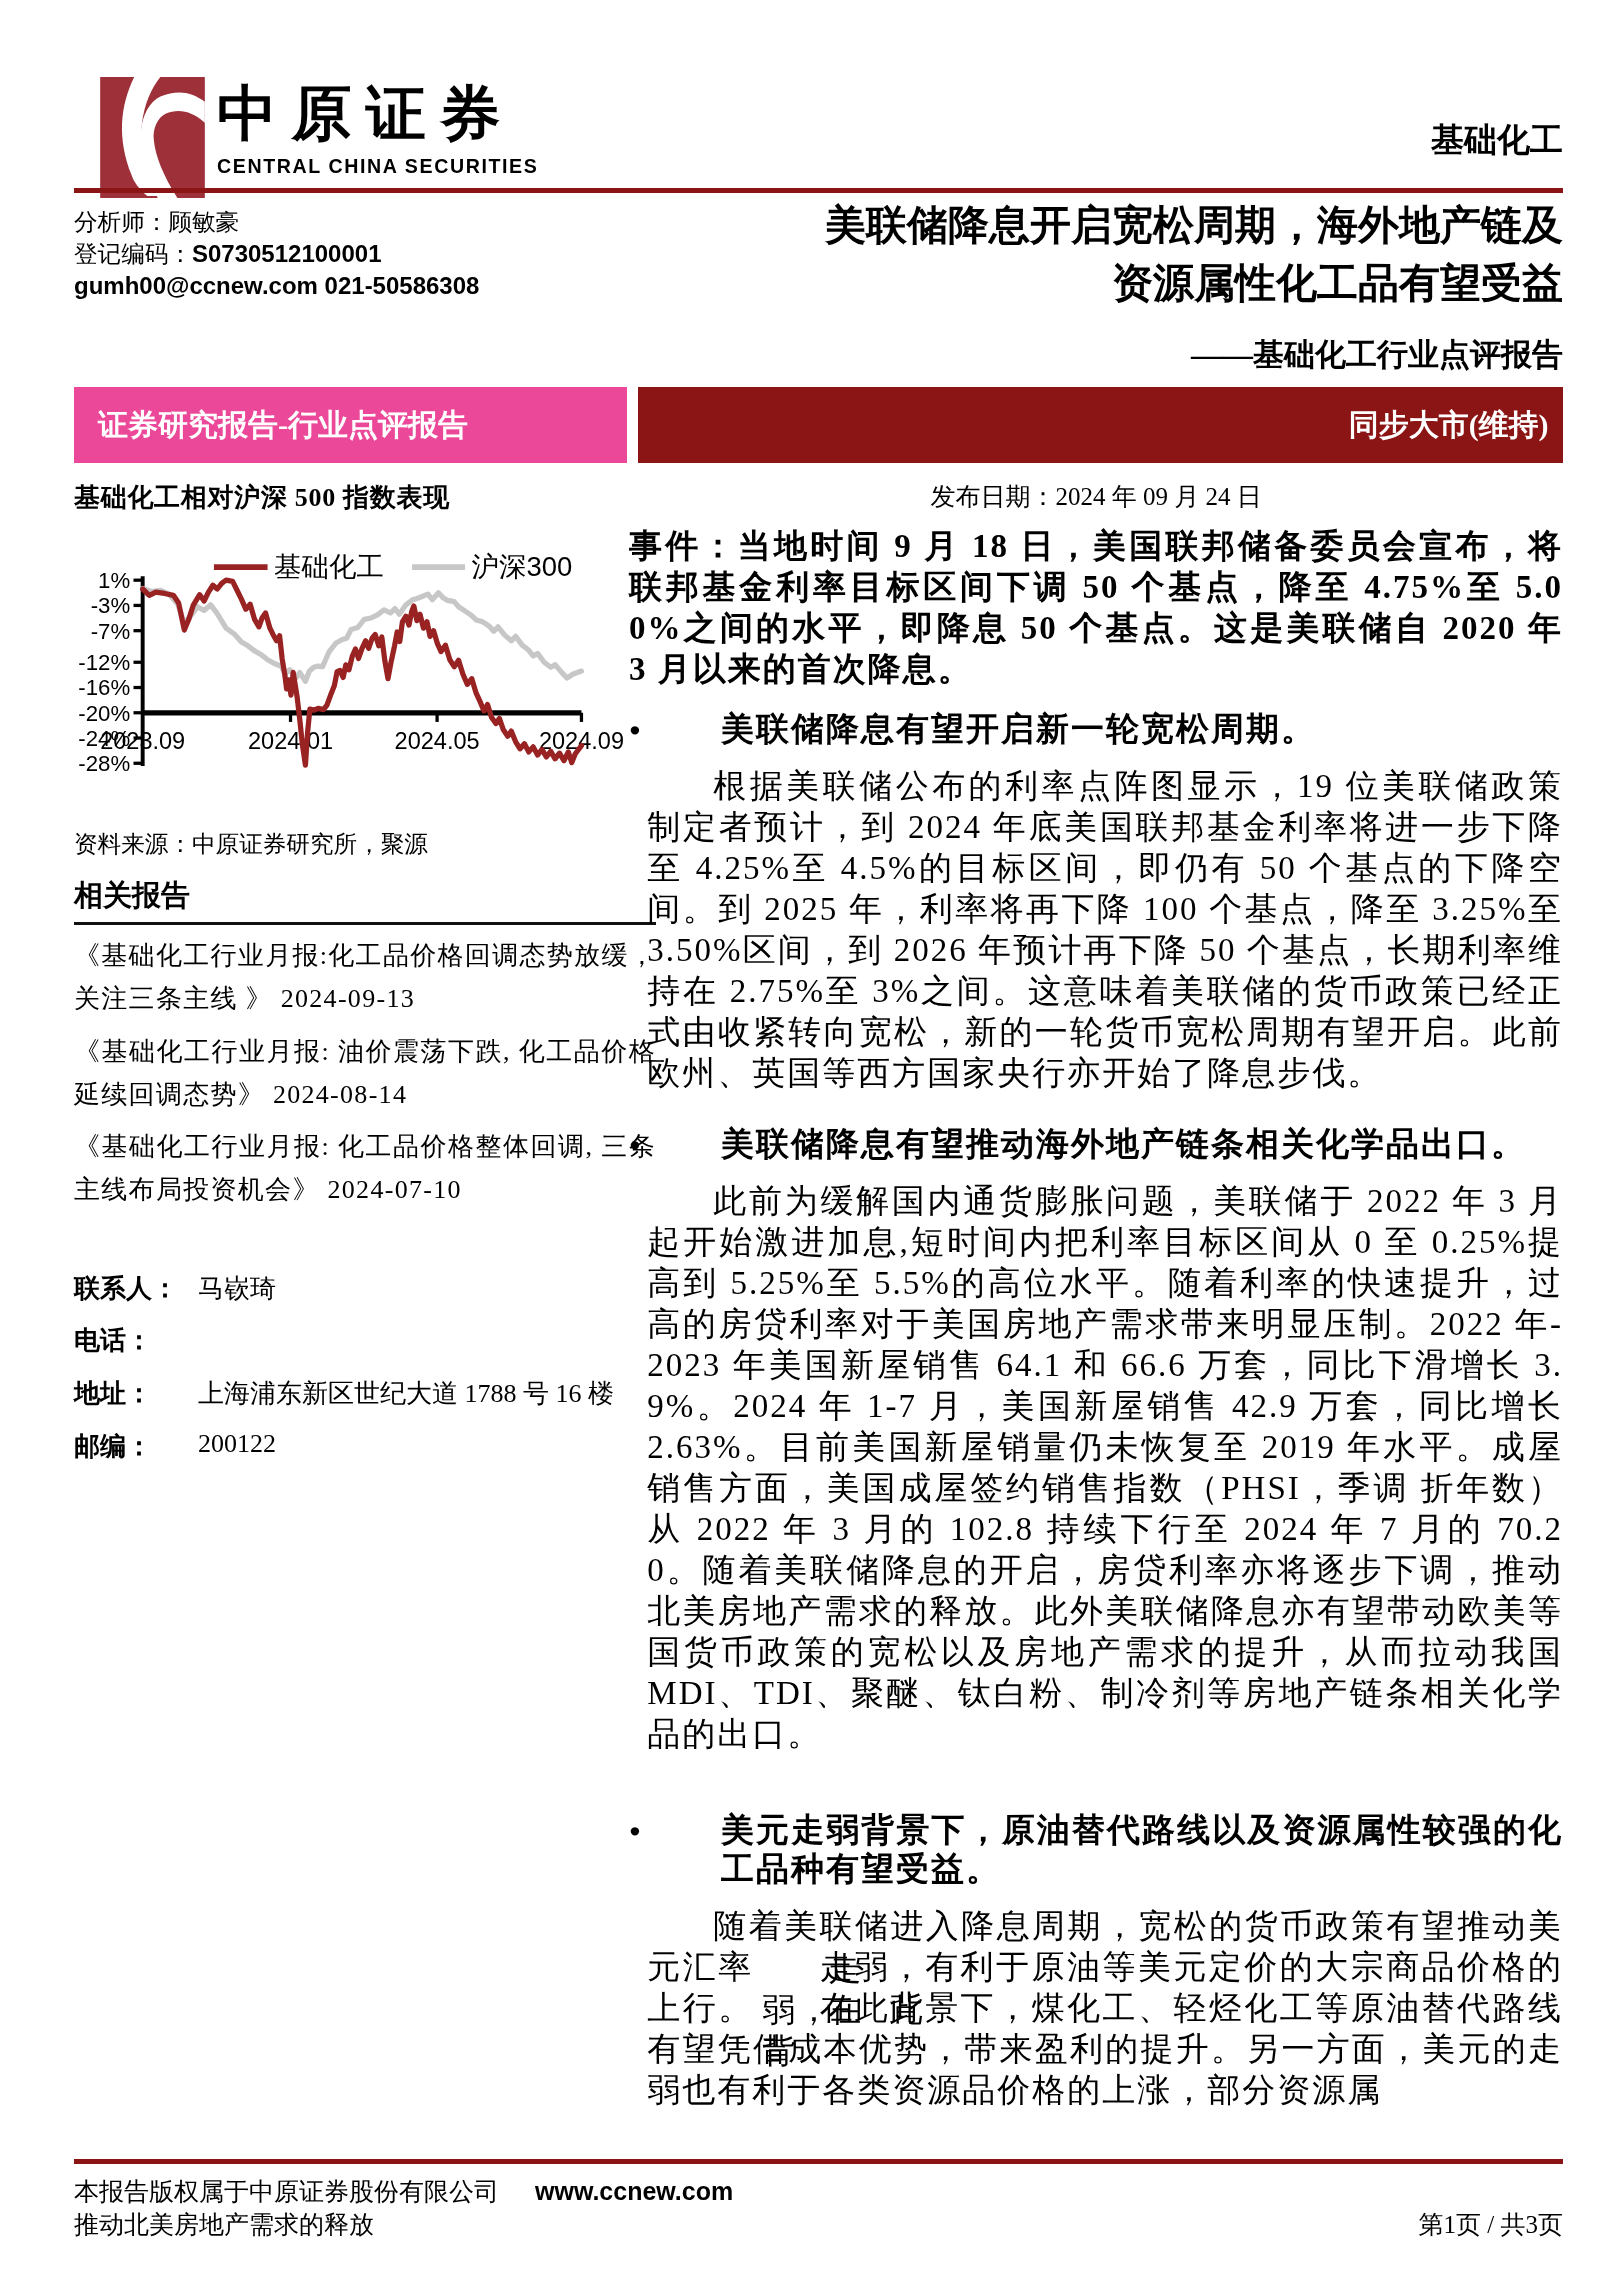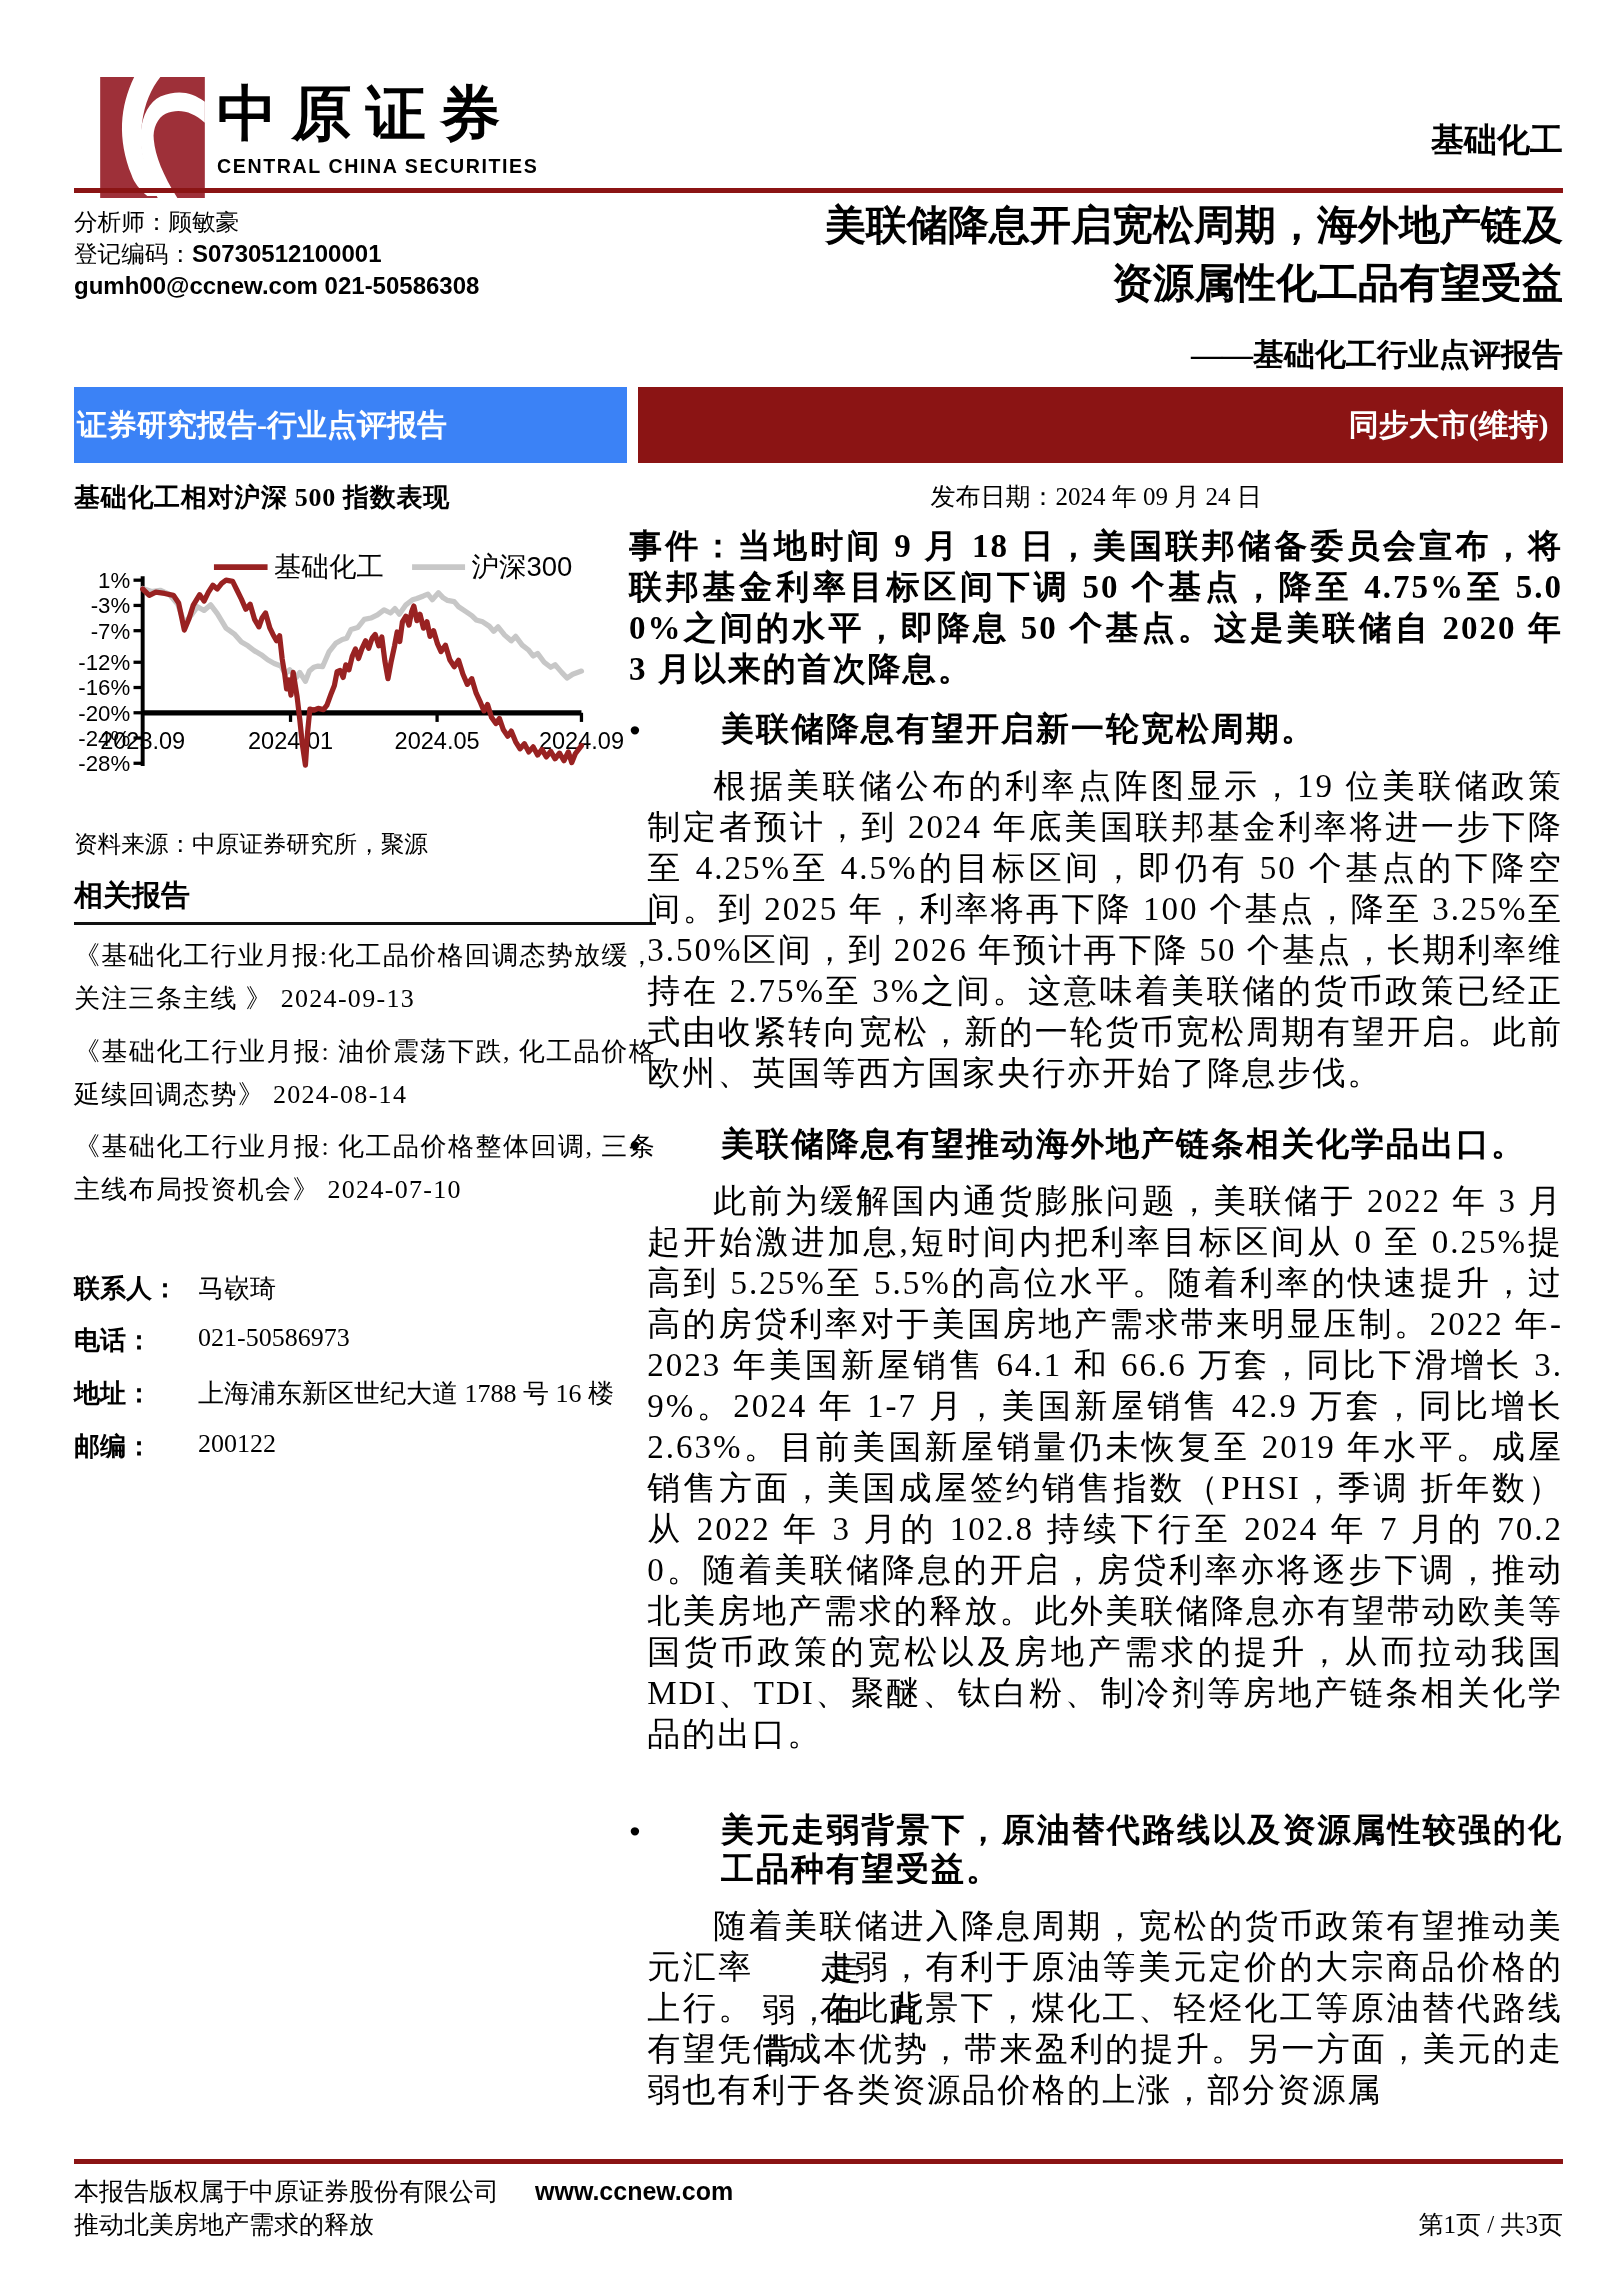--- a/index.html
+++ b/index.html
@@ -11,22 +11,22 @@
   .logo-cn{font-size:60px;font-weight:bold;letter-spacing:14.4px;line-height:1;}
   .logo-en{font-size:19.6px;font-weight:bold;letter-spacing:1.6px;margin-top:10.5px;font-family:"Liberation Sans",sans-serif;}
   .industry-tag{position:absolute;right:60px;top:118px;font-size:33px;font-weight:bold;}
   .top-rule{position:absolute;left:74px;right:60px;top:188px;height:4.6px;background:#8B1414;}
   .analyst{position:absolute;left:74px;top:207px;font-size:23.6px;line-height:31px;}
   .analyst .code,.analyst .mail{font-weight:bold;font-family:"Liberation Sans",sans-serif;font-size:24px;}
   .title-block{position:absolute;right:60px;top:196px;width:1021px;text-align:right;}
   .title-line{font-size:41px;font-weight:bold;line-height:58px;}
   .subtitle{font-size:31px;font-weight:bold;margin-top:22px;}
   .banner{position:absolute;left:74px;right:60px;top:387px;height:76px;display:flex;gap:10.5px;}
-  .banner .bleft{width:553px;background:#3b82f6;color:#fff;font-size:30px;font-weight:bold;
-                 line-height:76px;padding-left:3px;box-sizing:border-box;}
+  .banner .bleft{width:553px;background:#ec4899;color:#fff;font-size:30px;font-weight:bold;
+                 line-height:76px;padding-left:24px;box-sizing:border-box;}
   .banner .bright{flex:1;background:#8B1414;color:#fff;font-size:30px;font-weight:bold;
                   line-height:76px;text-align:right;padding-right:14.4px;box-sizing:border-box;}
   
   .leftcol{position:absolute;left:74px;top:480px;width:582px;}
   .chart-title{font-size:26px;font-weight:bold;letter-spacing:0.7px;}
   #chart-svg{display:block;margin-top:14.4px;}
   .source{font-size:23.6px;margin-top:23.6px;}
   .related-h{font-size:29px;font-weight:bold;margin-top:15.7px;padding-bottom:6.5px;border-bottom:3.3px solid #111;}
   .ritem{font-size:26px;line-height:43px;margin-top:9.2px;text-align:justify;word-break:break-all;letter-spacing:1.3px;}
   .contact{margin-top:60px;}
@@ -125,21 +125,20 @@
     <div class="ritem">《基础化工行业月报:化工品价格回调态势放缓，关注三条主线 》 2024-09-13</div>
     <div class="ritem">《基础化工行业月报: 油价震荡下跌, 化工品价格延续回调态势》 2024-08-14</div>
     <div class="ritem">《基础化工行业月报: 化工品价格整体回调, 三条主线布局投资机会》 2024-07-10</div>
     <div class="contact">
       <div class="crow">
           <span class="clabel">联系人：</span>
           <span class="cvalue">马嵚琦</span>
         </div>
       <div class="crow">
           <span class="clabel">电话：</span>
-          <span class="cvalue">021-50586973</span>
         </div>
       <div class="crow">
           <span class="clabel">地址：</span>
           <span class="cvalue">上海浦东新区世纪大道 1788 号 16 楼</span>
         </div>
       <div class="crow">
           <span class="clabel">邮编：</span>
           <span class="cvalue">200122</span>
         </div>
     </div>

